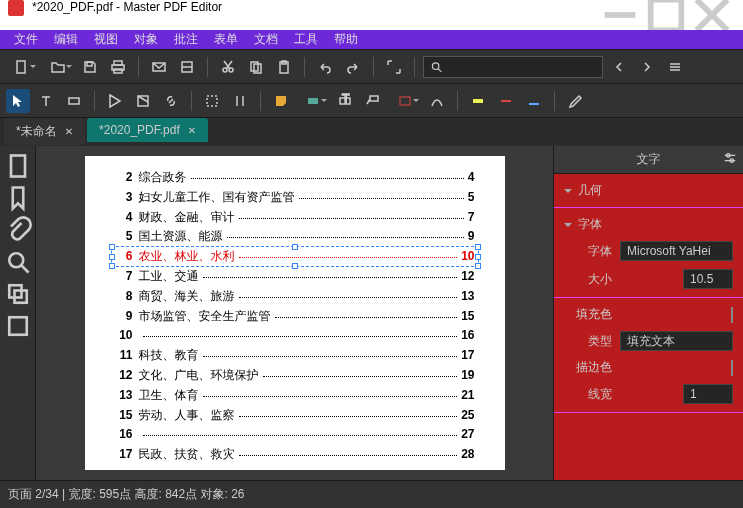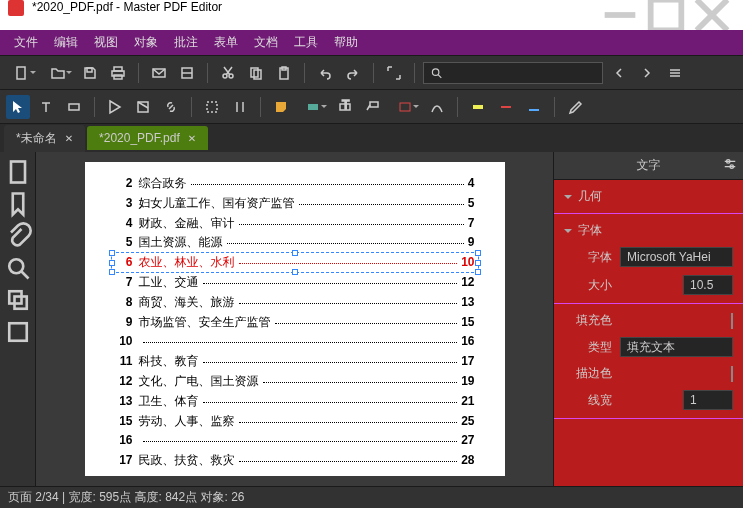--- a/index.html
+++ b/index.html
@@ -2,35 +2,35 @@
 <html><head>
 <meta charset="utf-8">
 <style>
 *{margin:0;padding:0;box-sizing:border-box;font-family:"Microsoft YaHei",sans-serif;font-size:12px;user-select:none}
 body{background:#2b2b2b;color:#ccc;width:743px;height:508px;overflow:hidden;display:flex;flex-direction:column}
 .titlebar{height:30px;background:#fff;display:flex;align-items:flex-start;padding:0 8px;color:#000}
 .titlebar .logo{width:16px;height:16px;background:#d33;border-radius:2px;margin-right:8px}
 .titlebar .title{flex:1}
 .titlebar .winbtns{display:flex}
 .titlebar .winbtn{width:46px;height:30px;display:flex;align-items:center;justify-content:center;cursor:pointer}
-.menubar{height:26px;background:#701a75;display:flex;align-items:center;padding:0 6px;border-bottom:1px solid #1a1a1a}
+.menubar{height:20px;background:#6d28d9;display:flex;align-items:center;padding:0 6px;border-bottom:1px solid #1a1a1a}
 .menubar span{padding:4px 8px;color:#ddd;cursor:pointer}
 .toolbar{height:34px;background:#323232;display:flex;align-items:center;padding:0 6px;gap:4px;border-bottom:1px solid #1a1a1a}
 .tbtn{width:24px;height:24px;display:flex;align-items:center;justify-content:center;cursor:pointer;border-radius:2px;position:relative}
 .tbtn svg{width:16px;height:16px}
 .tbtn.dd{width:32px}
 .tbtn.dd::after{content:"";position:absolute;right:2px;top:10px;border:3px solid transparent;border-top-color:#aaa}
 .tsep{width:1px;height:20px;background:#555;margin:0 4px}
 .searchbox{flex:1;max-width:180px;height:22px;background:#252525;border:1px solid #555;display:flex;align-items:center;padding:0 6px}
 .searchbox input{background:none;border:none;color:#ccc;outline:none;width:100%}
 .editbar{height:34px;background:#323232;display:flex;align-items:center;padding:0 6px;gap:4px;border-bottom:1px solid #1a1a1a}
 .editbar .tbtn.sel{background:#1a4d7a}
-.tabbar{height:28px;background:#2b2b2b;display:flex;align-items:center;padding:0 4px}
+.tabbar{height:28px;background:#2b2b2b;display:flex;align-items:flex-start;padding:0 4px}
 .tab{padding:5px 12px;background:#323232;margin-right:2px;display:flex;align-items:center;gap:8px;cursor:pointer;border-radius:3px 3px 0 0}
-.tab.active{background:#4d7c0f}
+.tab.active{background:#0f766e}
 .tab .x{font-size:10px;cursor:pointer}
 .mainarea{flex:1;display:flex;overflow:hidden}
 .leftside{width:36px;background:#323232;display:flex;flex-direction:column;padding:6px 0;gap:4px;border-right:1px solid #1a1a1a}
 .sidebtn{width:28px;height:28px;margin:0 auto;display:flex;align-items:center;justify-content:center;cursor:pointer;border-radius:2px}
 .docarea{flex:1;background:#3a3a3a;overflow:hidden;position:relative;display:flex;justify-content:center;padding:10px}
 .page{width:420px;background:#fff;color:#000;padding:10px 30px;font-family:SimSun,serif;font-size:10px;line-height:1.4}
 .tocline{display:flex;align-items:baseline;margin:3px 0;position:relative}
 .tocline .num{width:18px;text-align:right;margin-right:6px;font-weight:bold}
 .tocline .txt{white-space:nowrap}
 .tocline .dots{flex:1;border-bottom:1px dotted #000;margin:0 4px;position:relative;top:-2px}
@@ -43,21 +43,21 @@
 .rptitle{height:28px;display:flex;align-items:center;justify-content:center;background:#3a3a3a;border-bottom:1px solid #1a1a1a;position:relative}
 .rptitle .icon-right{position:absolute;right:6px}
 .rpsection{padding:4px 10px;border-bottom:1px solid #d946ef}
 .rpsection .hdr{display:flex;align-items:center;gap:6px;padding:4px 0;cursor:pointer}
 .rpsection .hdr::before{content:"";border:4px solid transparent;border-top-color:#aaa;position:relative;top:2px}
 .rprow{display:flex;align-items:center;padding:4px 0;gap:8px}
 .rprow .lbl{width:48px;text-align:right;color:#ccc}
 .rprow .val{flex:1}
 .rpinput{background:#252525;border:1px solid #444;color:#ccc;padding:2px 6px;width:100%}
 .colorsw{width:22px;height:16px;border:1px solid #888}
-.statusbar{height:22px;background:#323232;display:flex;align-items:center;padding:0 8px;color:#ccc;border-top:1px solid #1a1a1a}
+.statusbar{height:28px;background:#323232;display:flex;align-items:center;padding:0 8px;color:#ccc;border-top:1px solid #1a1a1a}
 .ic{stroke:#ccc;stroke-width:1.5;fill:none}
 </style>
 </head>
 <body>
 
 <div class="titlebar">
   <div class="logo"></div>
   <div class="title">*2020_PDF.pdf - Master PDF Editor</div>
   <div class="winbtns">
     <div class="winbtn">
@@ -408,21 +408,21 @@
           <span class="pg">16</span>
         </div>
         <div class="tocline">
           <span class="num">11</span>
           <span class="txt">科技、教育</span>
           <span class="dots"></span>
           <span class="pg">17</span>
         </div>
         <div class="tocline">
           <span class="num">12</span>
-          <span class="txt">文化、广电、国土资源</span>
+          <span class="txt">文化、广电、环境保护</span>
           <span class="dots"></span>
           <span class="pg">19</span>
         </div>
         <div class="tocline">
           <span class="num">13</span>
           <span class="txt">卫生、体育</span>
           <span class="dots"></span>
           <span class="pg">21</span>
         </div>
         <div class="tocline">

